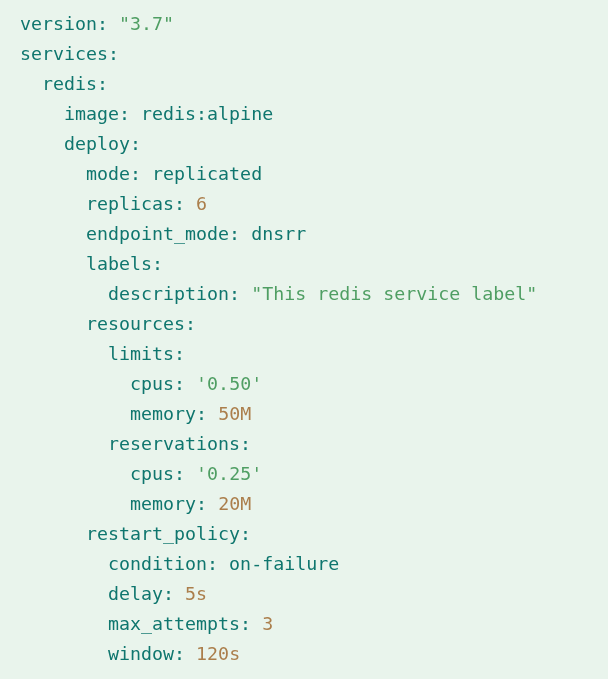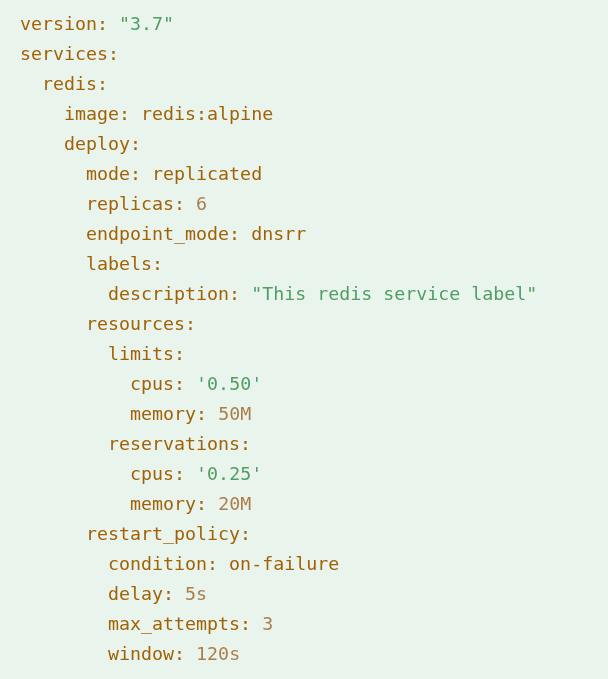--- a/index.html
+++ b/index.html
@@ -19,20 +19,20 @@
     padding: 9px 8px 10px 20px;
     font-family: "DejaVu Sans Mono", "Liberation Mono", monospace;
     font-size: 18.3px;
     line-height: 30px;
     white-space: pre;
     color: #1c1c1c;
   }
   .code-line {
     height: 30px;
   }
-  .tok-plain  { color: #a16207; text-align: center; }
+  .tok-plain  { color: #0f766e; text-align: center; }
   .tok-string { color: #4f9e63; }
   .tok-number { color: #ab7e4b; }
 </style>
 </head>
 <body>
 
 <div class="code-block" id="code-block"><div class="code-line"><span class="tok-plain">version: </span><span class="tok-string">"3.7"</span></div><div class="code-line"><span class="tok-plain">services:</span></div><div class="code-line"><span class="tok-plain">  redis:</span></div><div class="code-line"><span class="tok-plain">    image: redis:alpine</span></div><div class="code-line"><span class="tok-plain">    deploy:</span></div><div class="code-line"><span class="tok-plain">      mode: replicated</span></div><div class="code-line"><span class="tok-plain">      replicas: </span><span class="tok-number">6</span></div><div class="code-line"><span class="tok-plain">      endpoint_mode: dnsrr</span></div><div class="code-line"><span class="tok-plain">      labels:</span></div><div class="code-line"><span class="tok-plain">        description: </span><span class="tok-string">"This redis service label"</span></div><div class="code-line"><span class="tok-plain">      resources:</span></div><div class="code-line"><span class="tok-plain">        limits:</span></div><div class="code-line"><span class="tok-plain">          cpus: </span><span class="tok-string">'0.50'</span></div><div class="code-line"><span class="tok-plain">          memory: </span><span class="tok-number">50M</span></div><div class="code-line"><span class="tok-plain">        reservations:</span></div><div class="code-line"><span class="tok-plain">          cpus: </span><span class="tok-string">'0.25'</span></div><div class="code-line"><span class="tok-plain">          memory: </span><span class="tok-number">20M</span></div><div class="code-line"><span class="tok-plain">      restart_policy:</span></div><div class="code-line"><span class="tok-plain">        condition: on-failure</span></div><div class="code-line"><span class="tok-plain">        delay: </span><span class="tok-number">5s</span></div><div class="code-line"><span class="tok-plain">        max_attempts: </span><span class="tok-number">3</span></div><div class="code-line"><span class="tok-plain">        window: </span><span class="tok-number">120s</span></div></div>
 
 </body></html>

